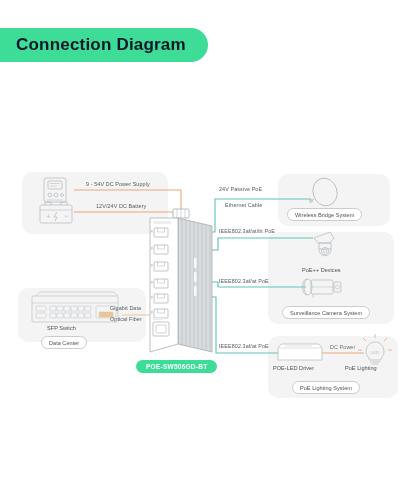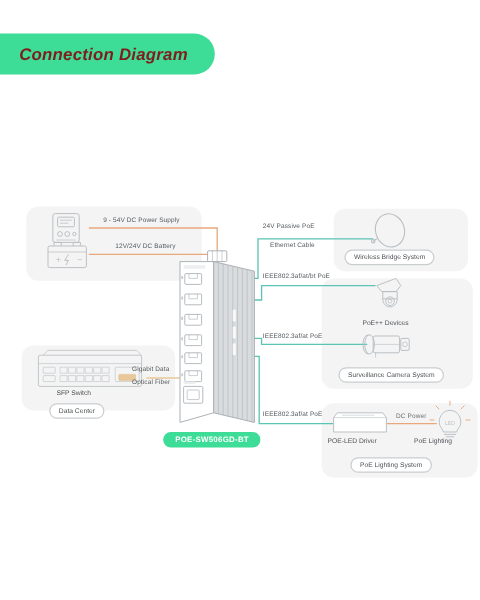--- a/index.html
+++ b/index.html
@@ -14,22 +14,22 @@
   
   .banner {
     position: absolute; left: 0; top: 28px;
     height: 34px; padding: 0 22px 0 16px;
     background: #3ddc97;
     border-top-right-radius: 17px;
     border-bottom-right-radius: 17px;
     display: flex; align-items: center;
   }
   .banner-text {
-    color: #7f1d1d; font-size: 14px; font-weight: bold;
-    letter-spacing: .2px; white-space: nowrap; font-style: italic;
+    color: #0f172a; font-size: 17px; font-weight: bold;
+    letter-spacing: .2px; white-space: nowrap;
   }
 
   
   .panel {
     position: absolute;
     background: #f4f4f4;
     border-radius: 10px;
   }
   .p-power  { left: 22px;  top: 172px; width: 146px; height: 62px; }
   .p-dc     { left: 18px;  top: 288px; width: 128px; height: 54px; }

